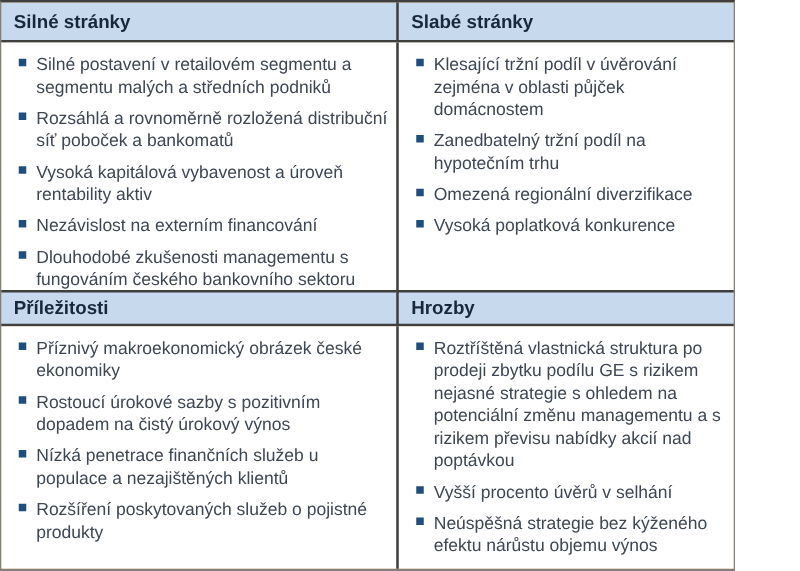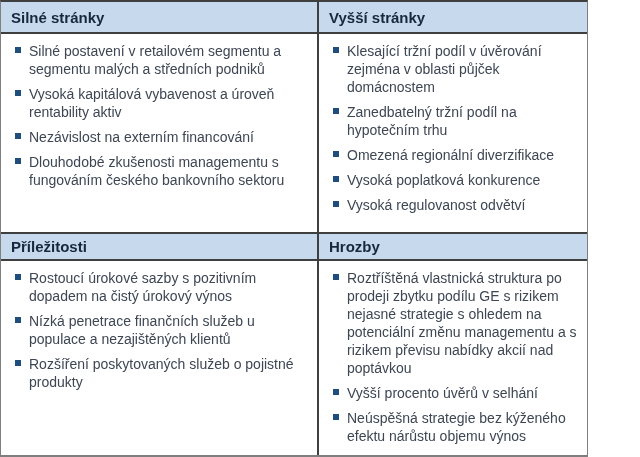--- a/index.html
+++ b/index.html
@@ -53,28 +53,32 @@
 </style>
 </head>
 <body>
 
 <div class="swot">
 
   <div class="cell hcell">
     <span>Silné stránky</span>
   </div>
   <div class="cell hcell col-right">
-    <span>Vyšší stránky</span>
+    <span>Slabé stránky</span>
   </div>
 
   <div class="cell ccell">
     <ul class="items">
       <li>
           <span class="bullet"></span>
           <span class="itext">Silné postavení v retailovém segmentu a segmentu malých a středních podniků</span>
+        </li>
+      <li>
+          <span class="bullet"></span>
+          <span class="itext">Rozsáhlá a rovnoměrně rozložená distribuční síť poboček a bankomatů</span>
         </li>
       <li>
           <span class="bullet"></span>
           <span class="itext">Vysoká kapitálová vybavenost a úroveň rentability aktiv</span>
         </li>
       <li>
           <span class="bullet"></span>
           <span class="itext">Nezávislost na externím financování</span>
         </li>
       <li>
@@ -94,36 +98,36 @@
           <span class="itext">Zanedbatelný tržní podíl na hypotečním trhu</span>
         </li>
       <li>
           <span class="bullet"></span>
           <span class="itext">Omezená regionální diverzifikace</span>
         </li>
       <li>
           <span class="bullet"></span>
           <span class="itext">Vysoká poplatková konkurence</span>
         </li>
-      <li>
-          <span class="bullet"></span>
-          <span class="itext">Vysoká regulovanost odvětví</span>
-        </li>
     </ul>
   </div>
 
   <div class="cell hcell row2">
     <span>Příležitosti</span>
   </div>
   <div class="cell hcell row2 col-right">
     <span>Hrozby</span>
   </div>
 
   <div class="cell ccell">
     <ul class="items">
+      <li>
+          <span class="bullet"></span>
+          <span class="itext">Příznivý makroekonomický obrázek české ekonomiky</span>
+        </li>
       <li>
           <span class="bullet"></span>
           <span class="itext">Rostoucí úrokové sazby s pozitivním dopadem na čistý úrokový výnos</span>
         </li>
       <li>
           <span class="bullet"></span>
           <span class="itext">Nízká penetrace finančních služeb u populace a nezajištěných klientů</span>
         </li>
       <li>
           <span class="bullet"></span>

